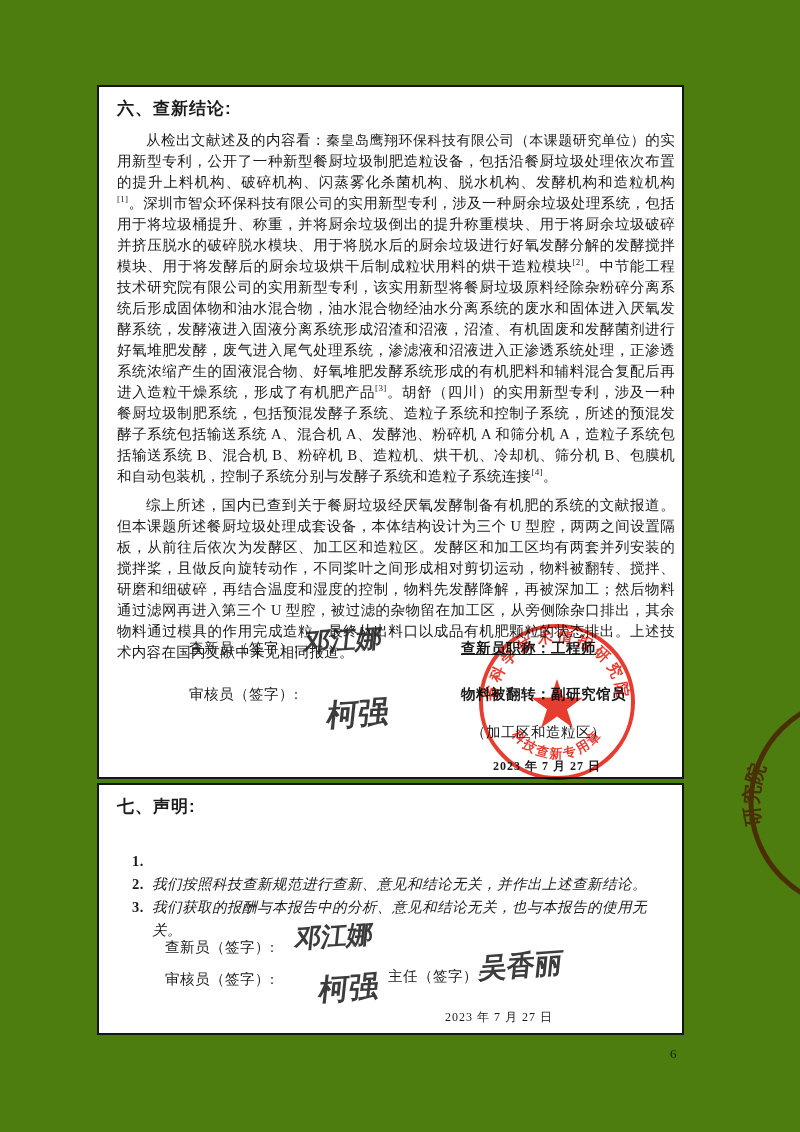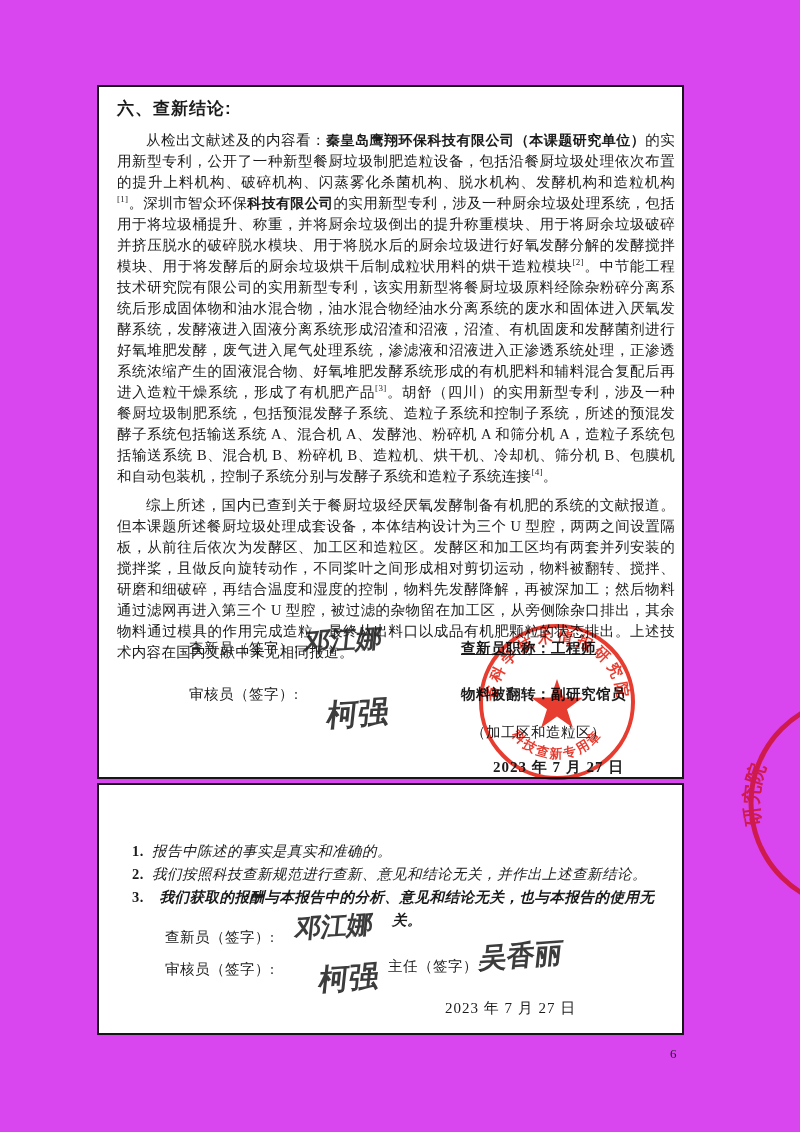--- a/index.html
+++ b/index.html
@@ -1,40 +1,40 @@
 <!DOCTYPE html>
 <html lang="zh"><head>
 <meta charset="utf-8">
 <style>
   html,body{margin:0;padding:0;background:#ffffff;}
-  #page{position:relative;width:800px;height:1132px;background:#d946ef;overflow:hidden;
+  #page{position:relative;width:800px;height:1132px;background:#4d7c0f;overflow:hidden;
         font-family:"Liberation Serif","DejaVu Serif",serif;color:#1b1b1b;}
   .box{position:absolute;left:97px;width:583px;border:2px solid #161616;background:#fff;}
   #box-conclusion{top:85px;height:690px;}
   #box-statement{top:783px;height:248px;}
   .box-inner{position:relative;width:100%;height:100%;}
   .sec-heading{font-family:"Liberation Sans","DejaVu Sans",sans-serif;font-weight:bold;
                font-size:17px;letter-spacing:1px;margin:10px 0 10px 18px;}
   .para{font-size:14.5px;line-height:21px;text-align:justify;letter-spacing:0.3px;
         margin:0 7px 0 18px;text-indent:2em;}
   .para + .para{margin-top:8px;}
-  .b{font-weight:bold;font-family:"Liberation Sans","DejaVu Sans",sans-serif;font-size:14px;}
+  .b{font-weight:normal;font-family:"Liberation Sans","DejaVu Sans",sans-serif;font-size:14px;}
   sup.ref{font-size:9px;vertical-align:super;line-height:0;}
   .lbl{position:absolute;font-size:14.5px;letter-spacing:0.5px;white-space:nowrap;}
   .lbl-bold{font-weight:bold;}
   .sig{position:absolute;font-family:"DejaVu Sans",sans-serif;color:#222;white-space:nowrap;
        transform:rotate(-4deg) skewX(-10deg);opacity:0.88;font-weight:bold;}
-  .date-line{position:absolute;font-size:15px;letter-spacing:1px;white-space:nowrap;}
+  .date-line{position:absolute;font-size:12px;letter-spacing:1px;white-space:nowrap;}
   .seal-wrap{position:absolute;left:378px;top:525px;width:160px;height:160px;
              mix-blend-mode:multiply;opacity:0.92;}
   .statement-items{position:absolute;left:33px;top:55px;width:530px;}
   .statement-item{display:flex;font-size:14.5px;line-height:23px;letter-spacing:0.5px;}
   .statement-item .num{font-weight:bold;width:20px;flex:none;font-style:normal;}
   .statement-item .txt{font-style:italic;}
-  .statement-item.bold .txt{font-weight:bold;text-align:center;}
+  .statement-item.bold .txt{font-weight:normal;}
   .page-num{position:absolute;left:670px;top:1046px;font-size:13px;}
   .edge-stamp{position:absolute;left:726px;top:693px;width:74px;height:228px;
               overflow:hidden;opacity:0.8;mix-blend-mode:multiply;}
 </style>
 </head>
 <body>
 
 <div id="page">
 
   <div class="box" id="box-conclusion">
@@ -68,25 +68,25 @@
         </svg>
       </div>
 
       <div class="lbl" style="left:372px;top:626px;">（加工区和造粒区）</div>
       <div class="date-line" style="left:394px;top:661px;font-weight:bold;">2023 年 7 月 27 日</div>
     </div>
   </div>
 
   <div class="box" id="box-statement">
     <div class="box-inner">
+      <div class="sec-heading">七、声明:</div>
 
       <div class="statement-items" id="statement-items">
           <div class="statement-item">
             <span class="num">1.</span>
-            <span class="txt">报告中陈述的事实是真实和准确的。</span>
           </div>
           <div class="statement-item">
             <span class="num">2.</span>
             <span class="txt">我们按照科技查新规范进行查新、意见和结论无关，并作出上述查新结论。</span>
           </div>
           <div class="statement-item bold">
             <span class="num">3.</span>
             <span class="txt">我们获取的报酬与本报告中的分析、意见和结论无关，也与本报告的使用无关。</span>
           </div>
         </div>

